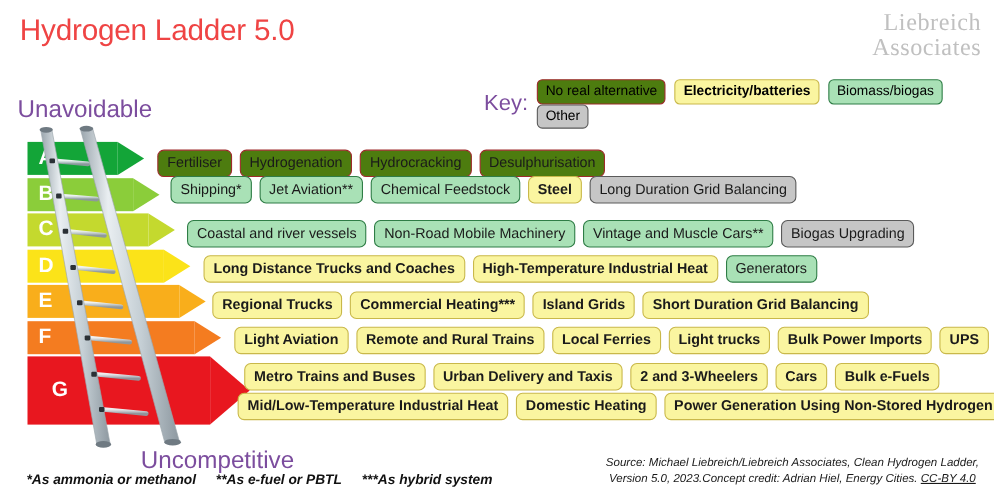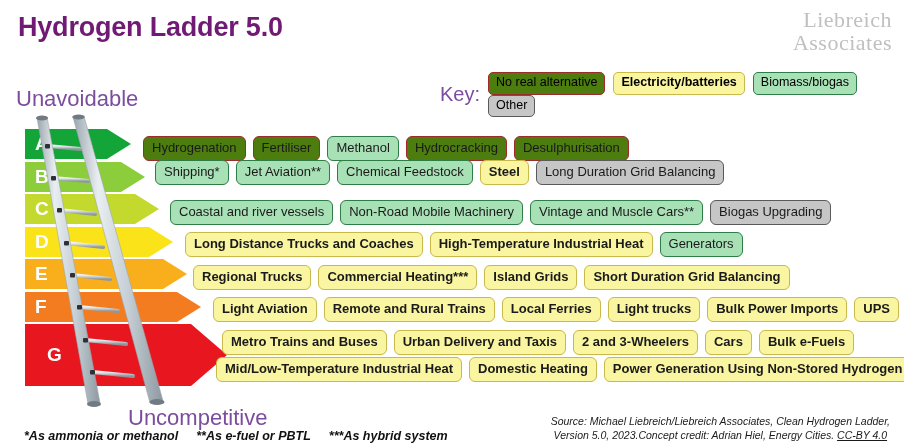--- a/index.html
+++ b/index.html
@@ -8,21 +8,21 @@
     background:#ffffff;
     font-family:"Liberation Sans", sans-serif;
     overflow:hidden;
     position:relative;
   }
   #stage{position:absolute;left:0;top:0;width:904px;height:448px;}
 
   
   .title{
     position:absolute;left:18px;top:12px;
-    font-size:27px;font-weight:bold;color:#701a75;
+    font-size:27px;font-weight:normal;color:#ef4444;
     letter-spacing:-0.2px;white-space:nowrap;
   }
   .logo{
     position:absolute;right:12px;top:8px;
     text-align:right;color:#c0c0c0;
     font-family:"Liberation Serif", serif;
     font-size:22px;line-height:1.05;letter-spacing:0.5px;
   }
   .logo div:nth-child(2){padding-left:14px;}
 
@@ -194,23 +194,22 @@
         <rect x="70" y="273" width="5" height="4.5" rx="1"></rect>
         <rect x="77" y="305" width="5" height="4.5" rx="1"></rect>
         <rect x="83" y="338" width="5" height="4.5" rx="1"></rect>
         <rect x="90" y="370" width="5" height="4.5" rx="1"></rect>
       </g>
     </g>
   </svg>
 
   <div id="rows">
       <div class="rowpills" style="left: 143px; top: 136px;">
+        <span class="pill c-red">Fertiliser</span>
         <span class="pill c-red">Hydrogenation</span>
-        <span class="pill c-red">Fertiliser</span>
-        <span class="pill c-green">Methanol</span>
         <span class="pill c-red">Hydrocracking</span>
         <span class="pill c-red">Desulphurisation</span>
       </div>
       <div class="rowpills" style="left: 155px; top: 160px;">
         <span class="pill c-green">Shipping*</span>
         <span class="pill c-green">Jet Aviation**</span>
         <span class="pill c-green">Chemical Feedstock</span>
         <span class="pill c-yellow">Steel</span>
         <span class="pill c-other">Long Duration Grid Balancing</span>
       </div>

